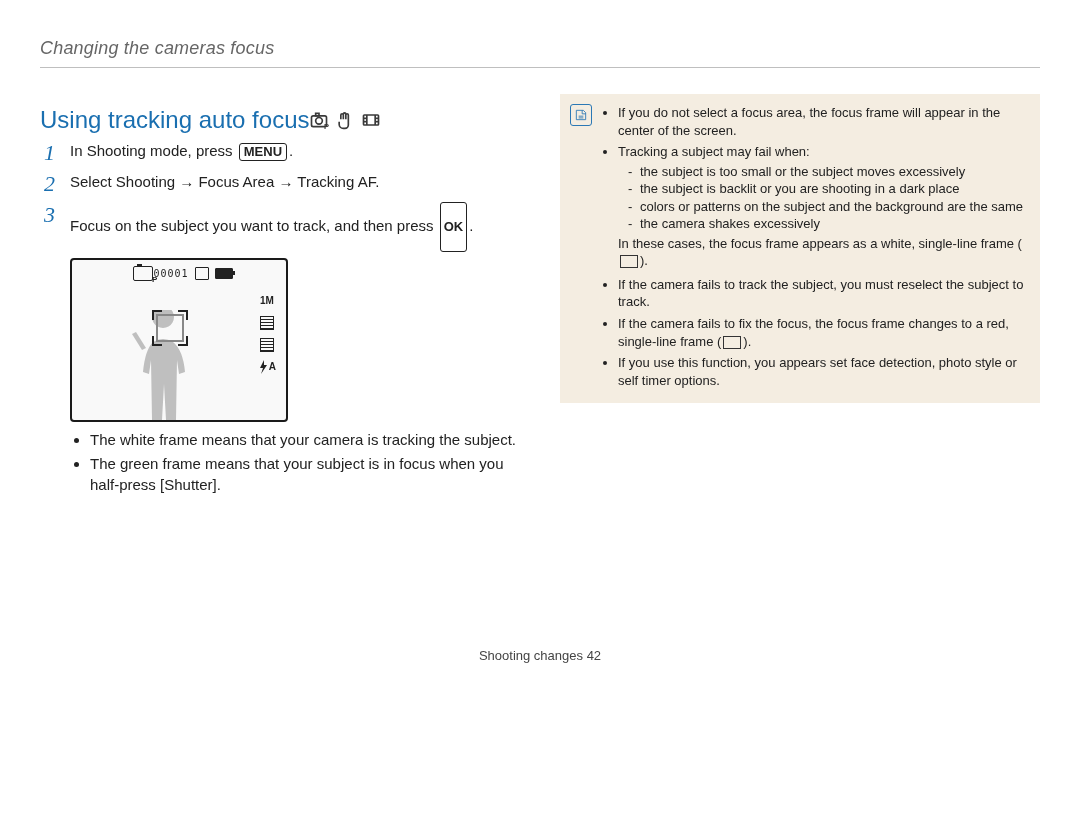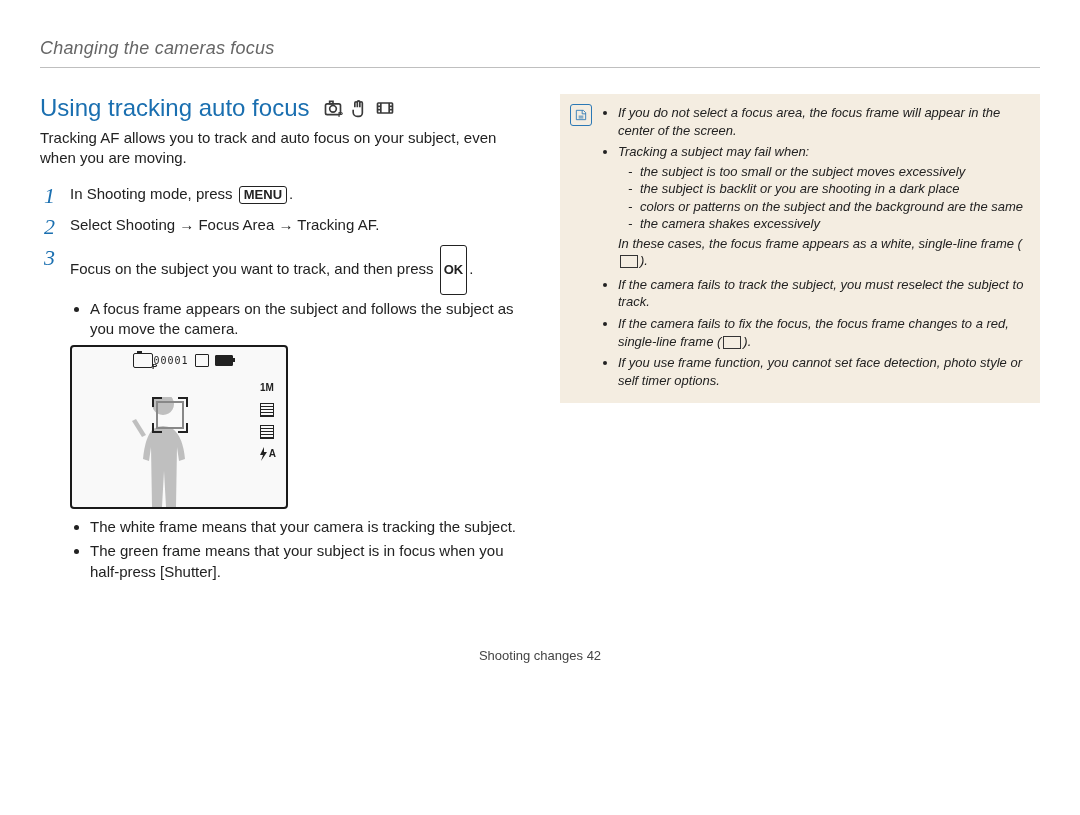--- a/index.html
+++ b/index.html
@@ -37,24 +37,23 @@
     width: 490px;
     flex: 0 0 auto;
   }
   .col-right {
     flex: 1 1 auto;
   }
   .section-title {
     color: #1a6fb0;
     font-size: 24px;
     font-weight: 400;
-    margin: 0 0 6px 0;
-    display: flex;
-    align-items: center;
-    gap: 14px;
+    margin: 12px 0 6px 0;
+    display: flex;
+    align-items: center;
   }
   .title-icons {
     display: inline-flex;
     gap: 6px;
     color: #3a3a3a;
     font-size: 18px;
   }
   .title-icons .mode-icon {
     width: 20px;
     height: 20px;
@@ -242,21 +241,20 @@
   .focus-frame .br { bottom:0; right:0; border-left:0; border-top:0; }
 
   .note-box {
     background: #f4ede1;
     padding: 10px 14px 10px 42px;
     position: relative;
     font-size: 13px;
     line-height: 1.35;
     color: #222;
     border-radius: 0;
-    font-style: italic;
   }
   .note-box .note-icon {
     position: absolute;
     left: 10px;
     top: 10px;
     width: 20px;
     height: 20px;
     border: 1.5px solid #2b78b5;
     border-radius: 3px;
     display: flex;
@@ -341,34 +339,30 @@
               <line x1="17" y1="6" x2="17" y2="18"></line>
               <line x1="3" y1="10" x2="7" y2="10"></line>
               <line x1="3" y1="14" x2="7" y2="14"></line>
               <line x1="17" y1="10" x2="21" y2="10"></line>
               <line x1="17" y1="14" x2="21" y2="14"></line>
             </svg>
           </span>
         </span>
       </h2>
 
-      <div class="intro">Tracking AF allows you to track and auto focus on your subject, even when you are moving.</div>
 
       <ol class="steps">
         <li>
           <span>In Shooting mode, press </span><span class="menu-btn">MENU</span><span>.</span>
         </li>
         <li>
           <span>Select Shooting → Focus Area → Tracking AF.</span>
         </li>
         <li>
           <span>Focus on the subject you want to track, and then press </span><span class="ok-btn">OK</span><span>.</span>
-          <ul class="sub-bullets">
-            <li>A focus frame appears on the subject and follows the subject as you move the camera.</li>
-          </ul>
 
           
           <div class="screenshot">
             <div class="topbar">
               <div class="camera-icon-p"></div>
               <div class="topright">
                 <span class="top-counter">00001</span>
                 <span class="memcard"></span>
                 <span class="battery"></span>
               </div>
@@ -427,21 +421,21 @@
               <li>the camera shakes excessively</li>
             </ul>
             <div class="case-note">
               <span>In these cases, the focus frame appears as a white, single-line frame (</span><span class="tiny-frame"></span><span>).</span>
             </div>
           </li>
           <li>If the camera fails to track the subject, you must reselect the subject to track.</li>
           <li>
             <span>If the camera fails to fix the focus, the focus frame changes to a red, single-line frame (</span><span class="tiny-frame" style="border-color:#333"></span><span>).</span>
           </li>
-          <li>If you use frame function, you cannot set face detection, photo style or self timer options.</li>
+          <li>If you use this function, you appears set face detection, photo style or self timer options.</li>
         </ul>
       </div>
     </div>
   </div>
 
   <div class="footer">
     <span>Shooting changes</span>
     <span class="pn">42</span>
   </div>
 </div>

